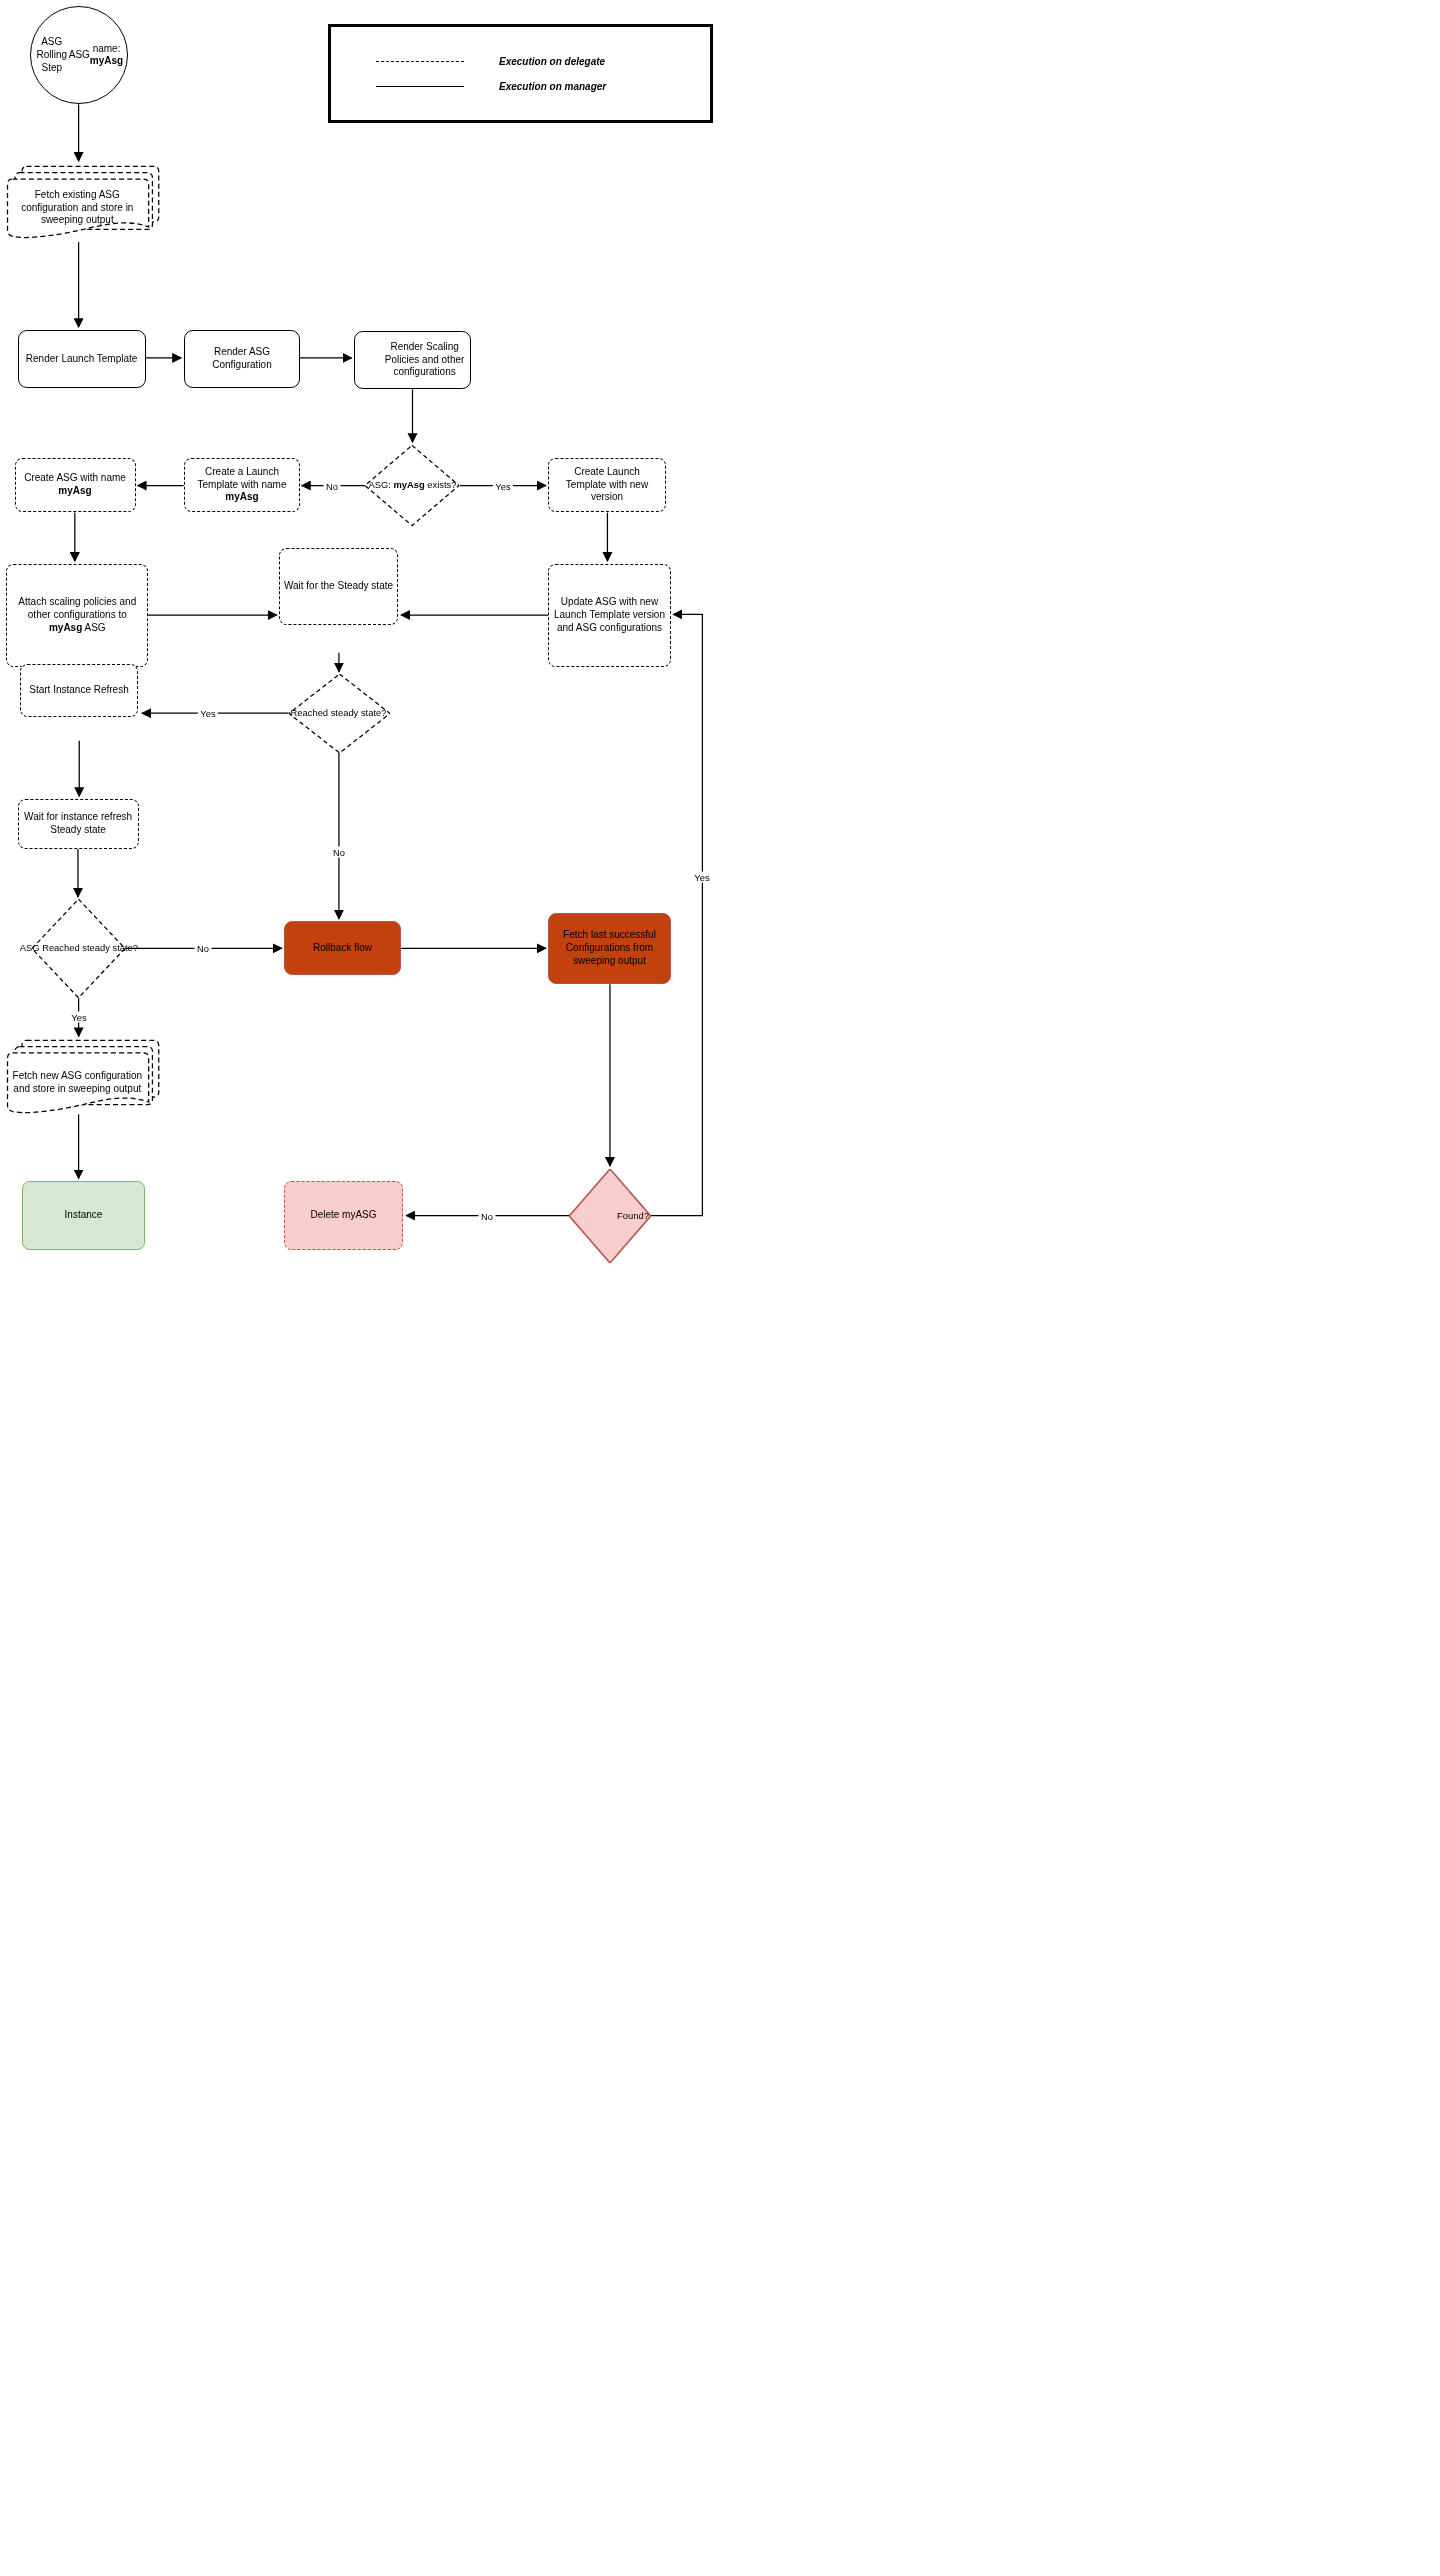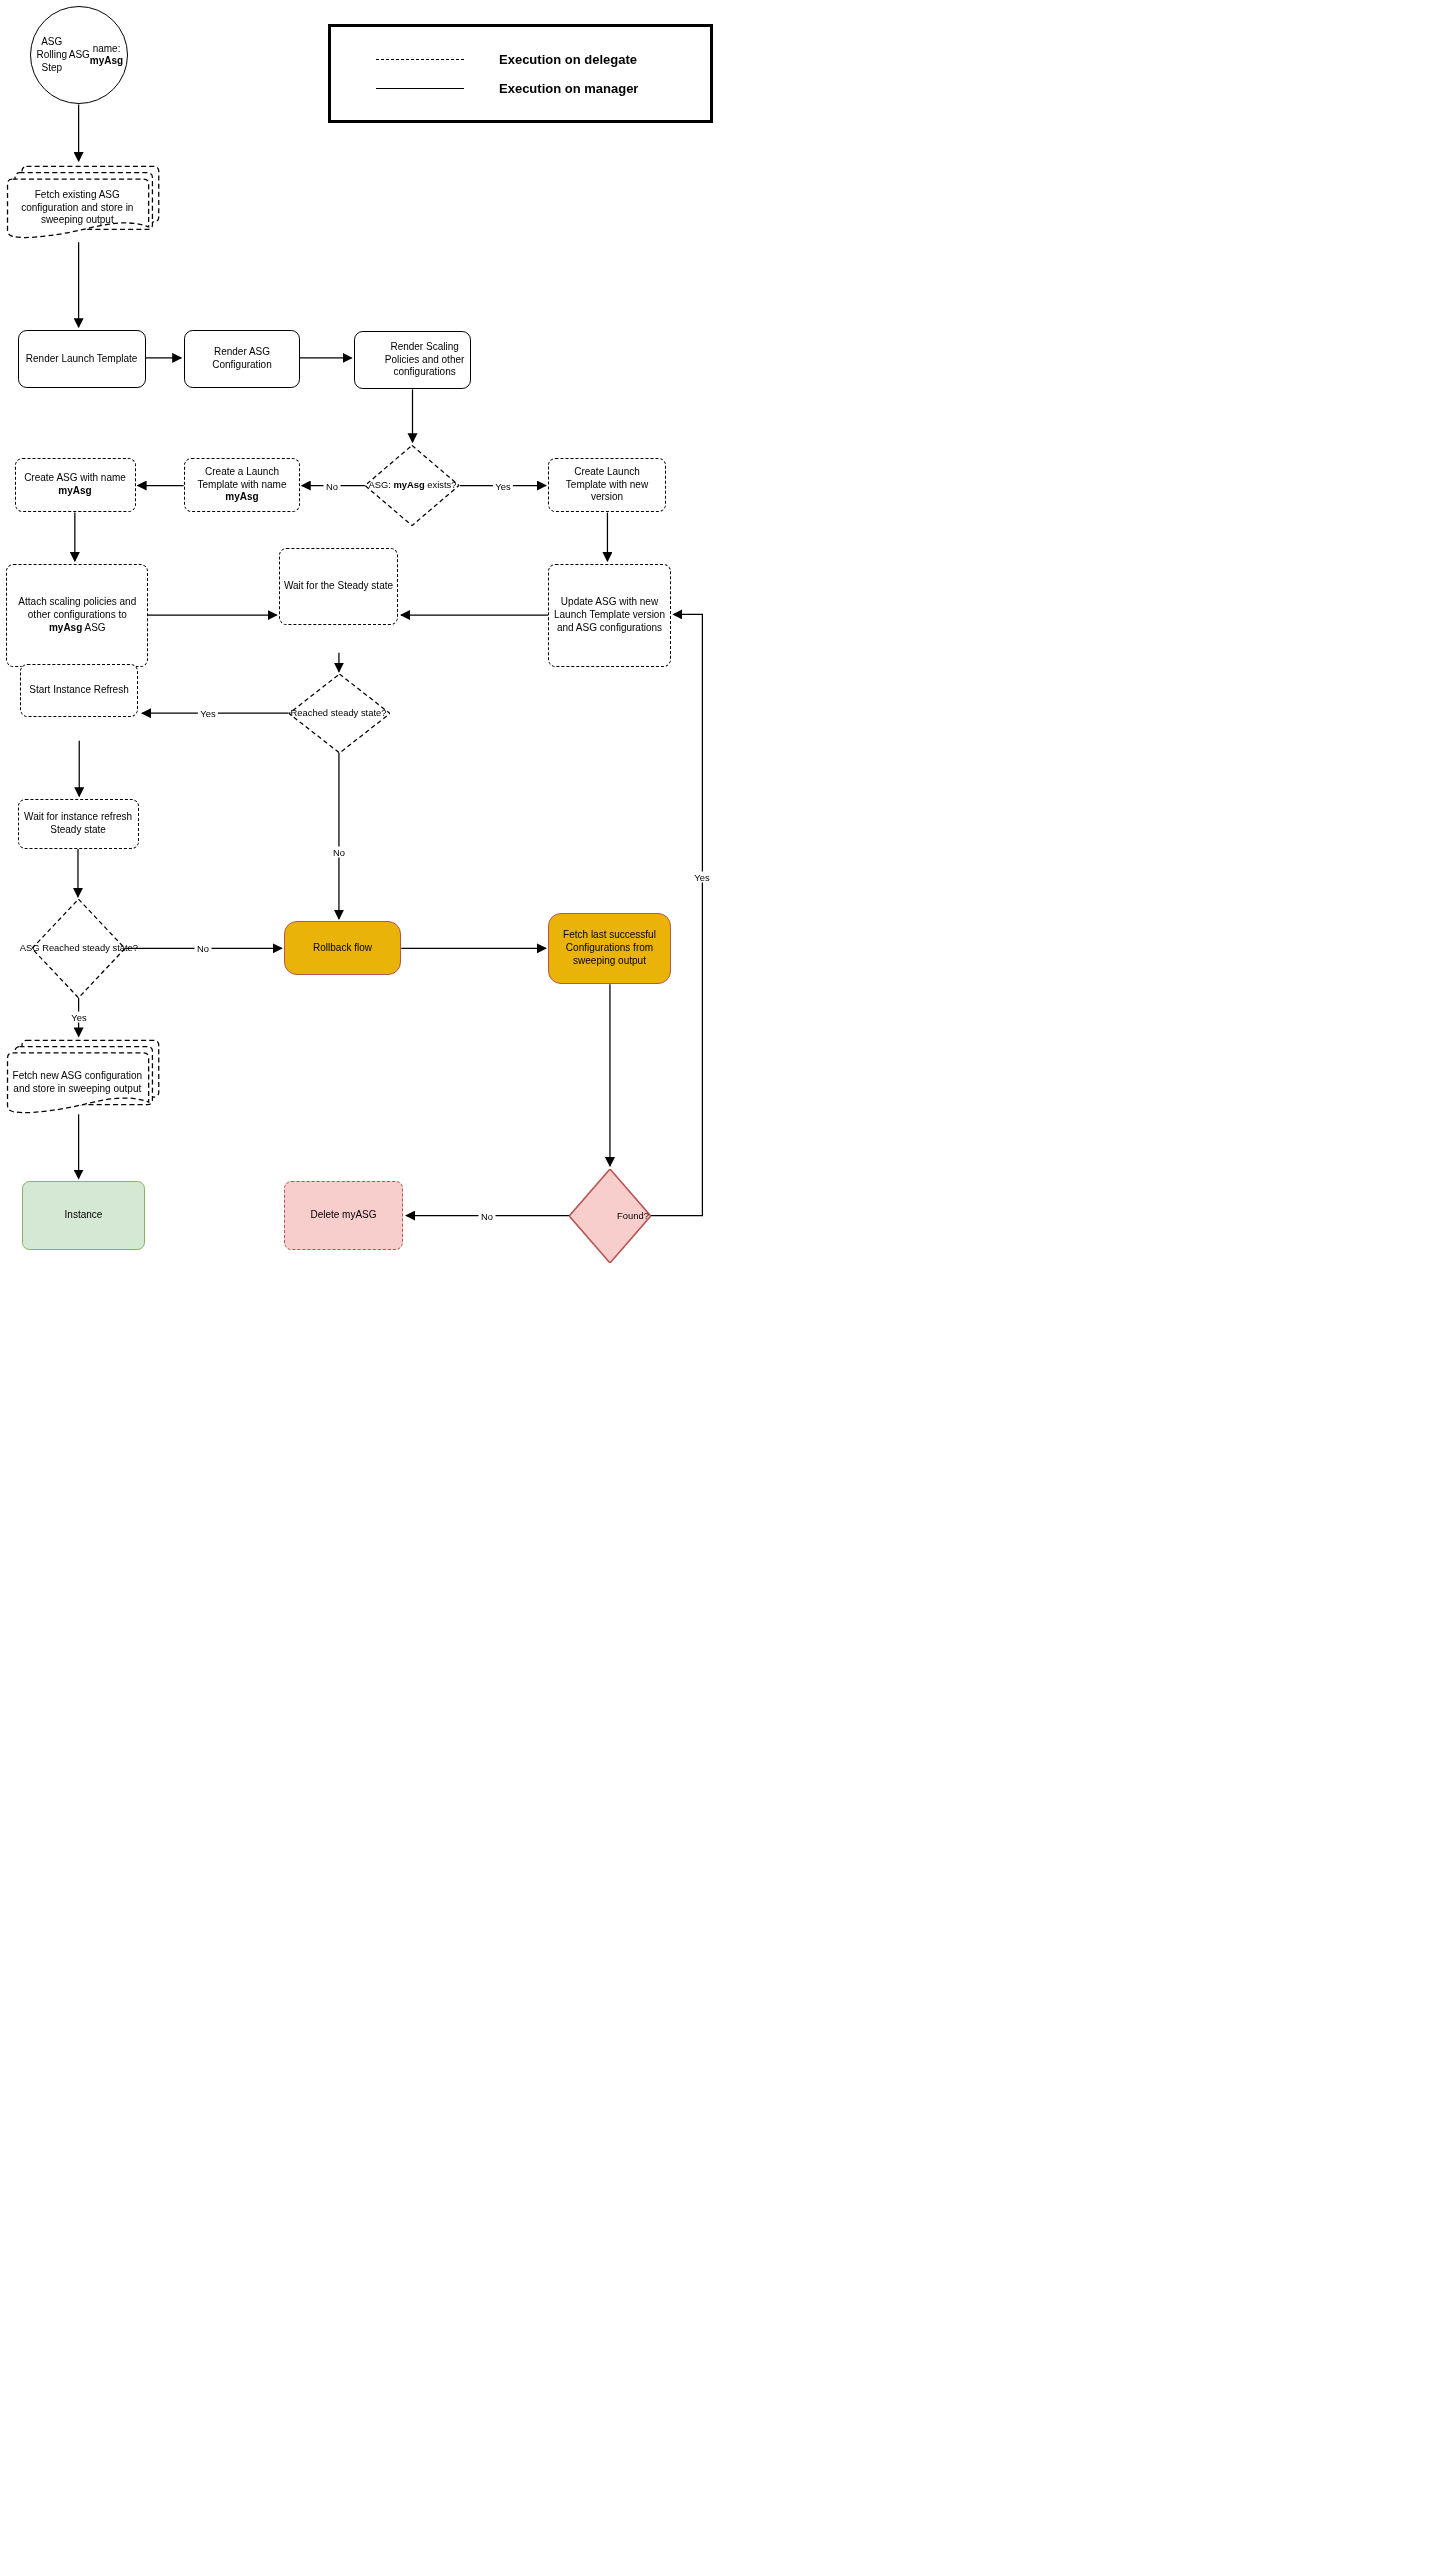--- a/index.html
+++ b/index.html
@@ -7,21 +7,21 @@
     width:720px;height:1288px;position:relative;background:#ffffff;
     font-family:"Liberation Sans", sans-serif;color:#000;
   }
   .node{
     position:absolute;display:flex;align-items:center;justify-content:center;
     text-align:center;box-sizing:border-box;background:#fff;
     font-size:10px;line-height:1.28;padding:3.8px;
   }
   .dashed-box{border:1.3px dashed #000;border-radius:7.5px;}
   .solid-box{border:1.6px solid #000;border-radius:8.8px;}
-  .pink-solid{background:#eab308;border:1.6px solid #b85450;border-radius:13px;}
+  .pink-solid{background:#c2410c;border:1.6px solid #b85450;border-radius:8px;}
   .pink-dashed{background:#f8cecc;border:1.6px dashed #b85450;border-radius:7.5px;}
   .green-solid{background:#d5e8d4;border:1.6px solid #82b366;border-radius:7.5px;}
   .circle{border:1.6px solid #000;border-radius:50%;flex-direction:row;}
   .shape-layer{position:absolute;}
   .diamond-text{
     position:absolute;display:flex;align-items:center;justify-content:center;
     text-align:center;font-size:9.4px;line-height:1.28;background:transparent;
   }
   .edge-label{
     position:absolute;transform:translate(-50%,-50%);
@@ -30,21 +30,21 @@
   .legend{
     position:absolute;left:328px;top:24px;width:385px;height:99px;
     border:3.1px solid #000;box-sizing:border-box;background:#fff;
     display:flex;flex-direction:column;justify-content:center;gap:14px;
     padding-left:45px;
   }
   .legend-row{display:flex;align-items:center;gap:35px;}
   .legend-sample{width:88px;height:0;}
   .sample-dashed{border-top:1.6px dashed #000;}
   .sample-solid{border-top:1.6px solid #000;}
-  .legend-label{font-weight:bold;font-size:13px;}
+  .legend-label{font-weight:bold;font-size:10px;font-style:italic;}
   svg.connectors{position:absolute;left:0;top:0;z-index:5;}
   .node{z-index:10;}
   .shape-layer{z-index:10;}
   .diamond-text{z-index:20;}
   b{font-weight:bold;}
 </style>
 </head>
 <body>
 
 <svg class="connectors" width="720" height="1288" viewBox="0 0 1145 2048">

